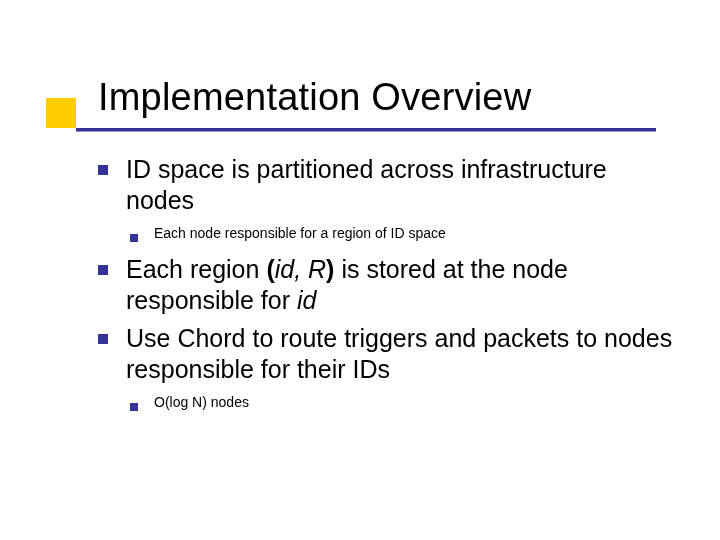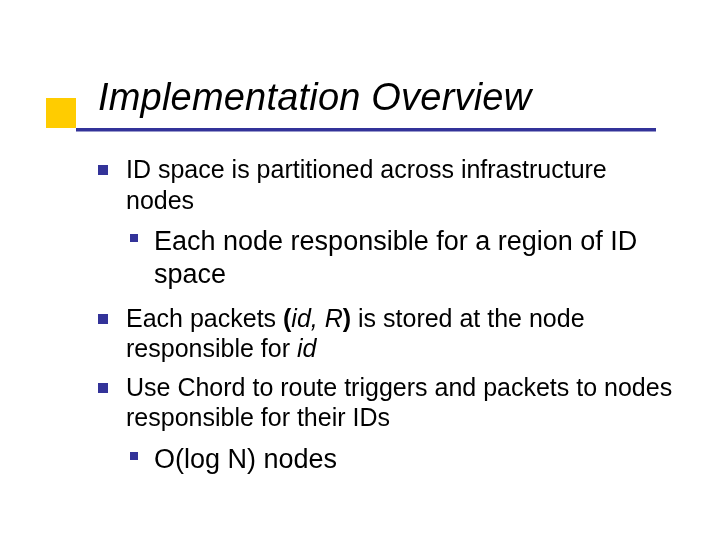--- a/index.html
+++ b/index.html
@@ -42,41 +42,40 @@
     height: 1px;
     background: #9999cc;
   }
   .slide-title {
     position: absolute;
     left: 98px;
     top: 76px;
     font-size: 38px;
     font-weight: 400;
     letter-spacing: 0.2px;
-    font-style: italic;
   }
   .content {
     position: absolute;
     left: 98px;
     top: 154px;
     width: 576px;
     font-size: 25px;
     line-height: 1.22;
   }
   .l1 {
     position: relative;
     padding-left: 28px;
     margin-bottom: 8px;
   }
   .l2 {
     position: relative;
     padding-left: 56px;
     margin-top: 10px;
     margin-bottom: 12px;
-    font-size: 27px;
+    font-size: 14px;
   }
   .bullet-sq {
     display: inline-block;
     width: 10px;
     height: 10px;
     background: #333399;
     position: absolute;
   }
   .l1 > .bullet-sq {
     left: 0;
@@ -107,21 +106,21 @@
       <span>ID space is partitioned across infrastructure nodes</span>
     </div>
 
     <div class="l2">
       <span class="bullet-sq"></span>
       <span>Each node responsible for a region of ID space</span>
     </div>
 
     <div class="l1">
       <span class="bullet-sq"></span>
-      <span>Each packets </span><span class="bold">(</span><span class="ital">id, R</span><span class="bold">)</span><span> is stored at the node responsible for </span><span class="ital">id</span>
+      <span>Each region </span><span class="bold">(</span><span class="ital">id, R</span><span class="bold">)</span><span> is stored at the node responsible for </span><span class="ital">id</span>
     </div>
 
     <div class="l1">
       <span class="bullet-sq"></span>
       <span>Use Chord to route triggers and packets to nodes responsible for their IDs</span>
     </div>
 
     <div class="l2">
       <span class="bullet-sq"></span>
       <span>O(log N) nodes</span>

